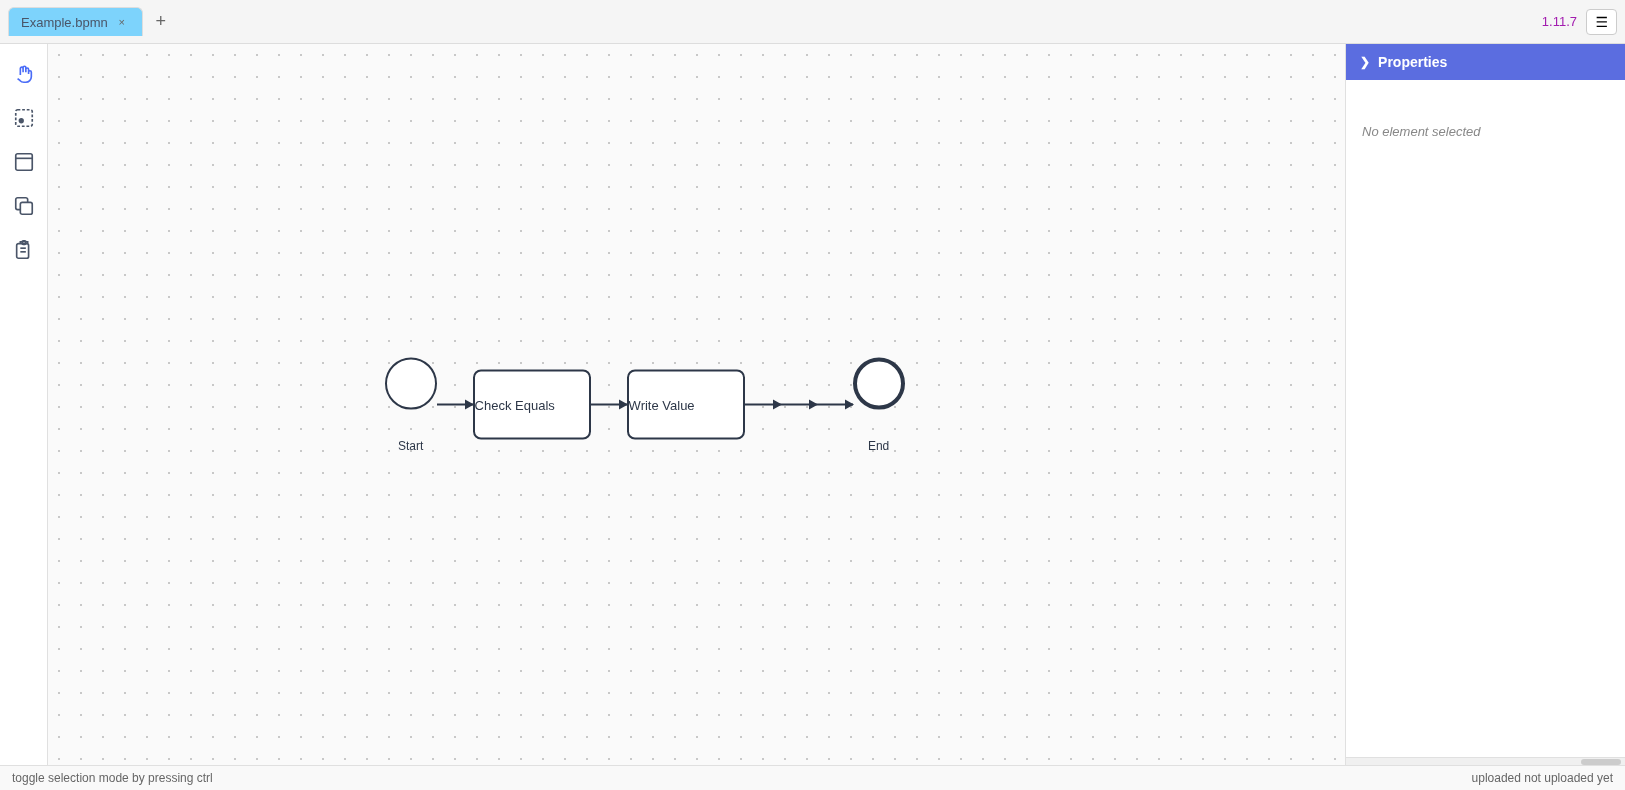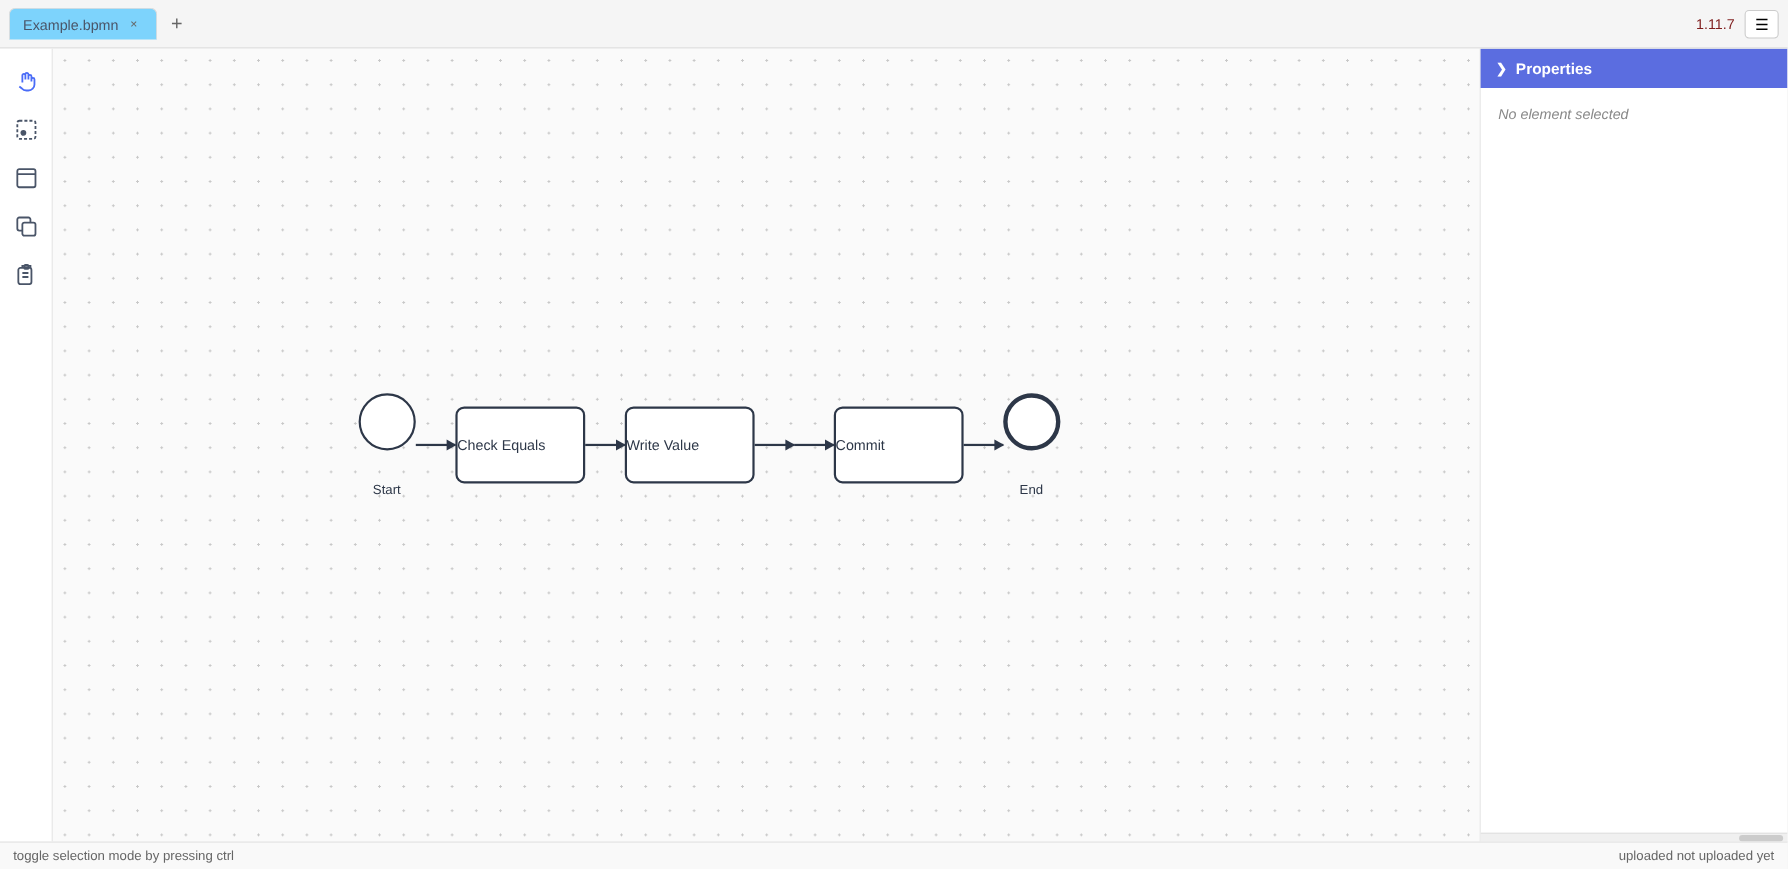--- a/index.html
+++ b/index.html
@@ -50,21 +50,21 @@
       font-size: 18px;
       color: #666;
       cursor: pointer;
       background: transparent;
       border: none;
     }
     .version-badge {
       position: absolute;
       right: 48px;
       font-size: 13px;
-      color: #7f1d1d;
+      color: #a21caf;
     }
     .menu-btn {
       position: absolute;
       right: 8px;
       background: #fff;
       border: 1px solid #ccc;
       border-radius: 4px;
       padding: 4px 8px;
       cursor: pointer;
       font-size: 14px;
@@ -214,20 +214,21 @@
     }
     .properties-header .chevron {
       font-size: 12px;
     }
     .properties-body {
       flex: 1;
       padding: 16px;
       font-size: 13px;
       color: #888;
       font-style: italic;
+      margin-top: 28px;
     }
     .properties-scrollbar {
       height: 8px;
       background: #f0f0f0;
       border-top: 1px solid #e0e0e0;
       position: relative;
     }
     .properties-scrollbar-thumb {
       position: absolute;
       right: 4px;
@@ -336,25 +337,20 @@
 
       <div class="arrow">
         <div class="arrow-line"></div>
       </div>
 
 
       <div class="arrow">
         <div class="arrow-line"></div>
       </div>
 
-      <div class="node-wrapper">
-        <div class="bpmn-task">
-          <span>Commit</span>
-        </div>
-      </div>
 
       <div class="arrow">
         <div class="arrow-line"></div>
       </div>
 
       <div class="node-wrapper">
         <div class="bpmn-end-event"></div>
         <span class="node-label">End</span>
       </div>
 

